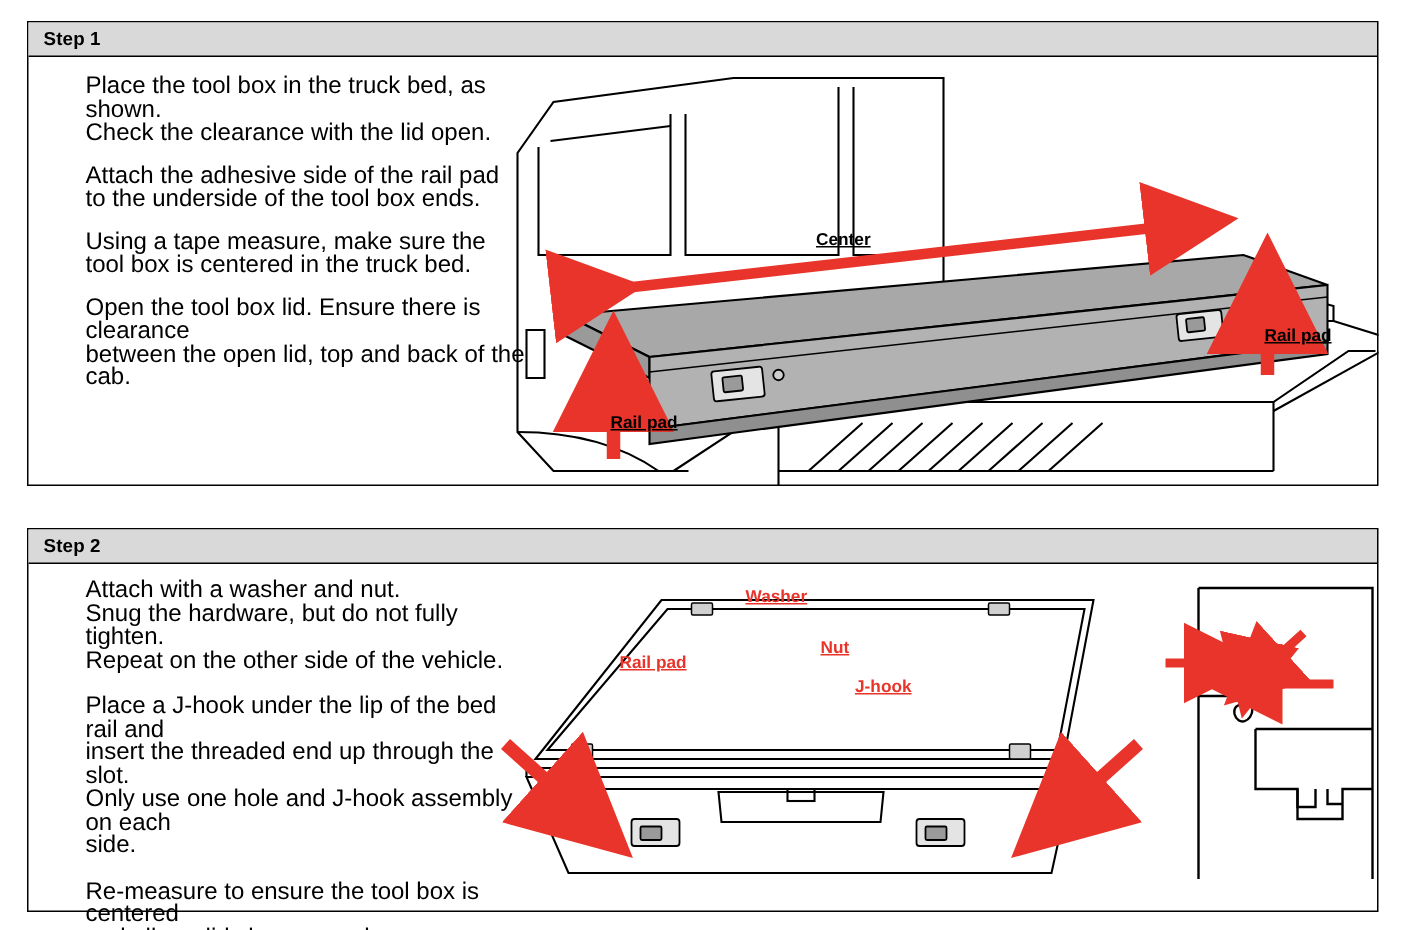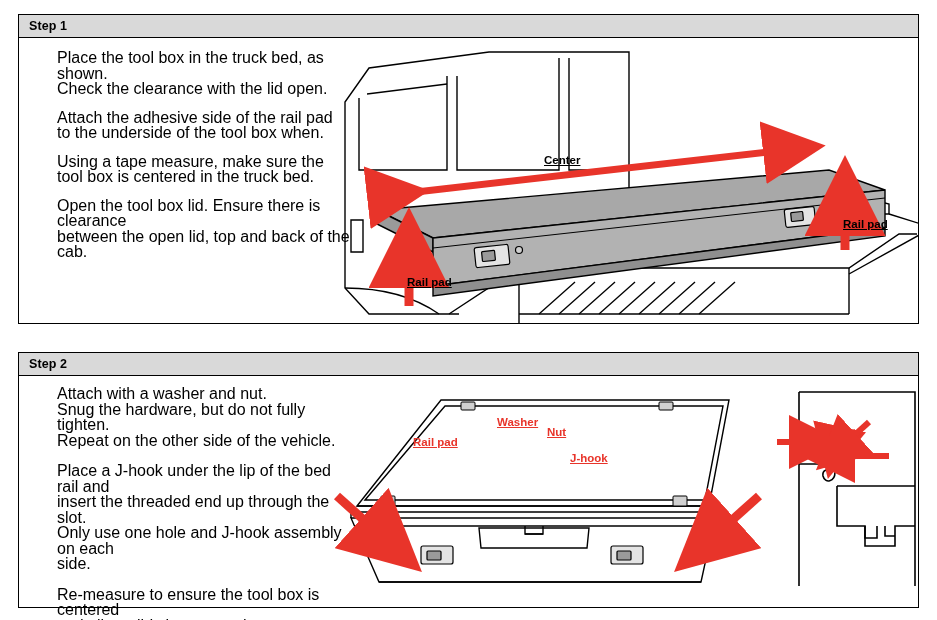--- a/index.html
+++ b/index.html
@@ -93,21 +93,21 @@
   <div class="step-panel" id="step1-panel">
     <div class="step-header">
       <span>Step 1</span>
     </div>
     <div class="step-body">
 
       <div class="instructions">
         <p>Place the tool box in the truck bed, as shown.
 Check the clearance with the lid open.</p>
         <p>Attach the adhesive side of the rail pad
-to the underside of the tool box when.</p>
+to the underside of the tool box ends.</p>
         <p>Using a tape measure, make sure the
 tool box is centered in the truck bed.</p>
         <p>Open the tool box lid. Ensure there is clearance
 between the open lid, top and back of the cab.</p>
       </div>
 
       <div class="art">
         <svg width="590" height="286" viewBox="0 0 590 286" xmlns="http://www.w3.org/2000/svg">
           <defs>
             <marker id="ar" markerWidth="9" markerHeight="9" refX="2" refY="4.5" orient="auto">
@@ -273,19 +273,19 @@
 
           <line x1="512" y1="44" x2="508" y2="62" stroke="#e8342a" stroke-width="6" marker-end="url(#ar2)"></line>
           <line x1="540" y1="46" x2="518" y2="66" stroke="#e8342a" stroke-width="6" marker-end="url(#ar2)"></line>
           <line x1="560" y1="80" x2="514" y2="80" stroke="#e8342a" stroke-width="6" marker-end="url(#ar2)"></line>
 
           <line x1="448" y1="66" x2="472" y2="66" stroke="#e8342a" stroke-width="6" marker-end="url(#ar2)"></line>
         </svg>
       </div>
 
       <span class="lbl red" style="left:394px; top:60px;">Rail pad</span>
-      <span class="lbl red" style="left:478px; top:40px;">Washer</span>
+      <span class="lbl red" style="left:478px; top:16px;">Washer</span>
       <span class="lbl red" style="left:528px; top:50px;">Nut</span>
       <span class="lbl red" style="left:551px; top:76px;">J-hook</span>
     </div>
   </div>
 
 </div>
 
 </body></html>

